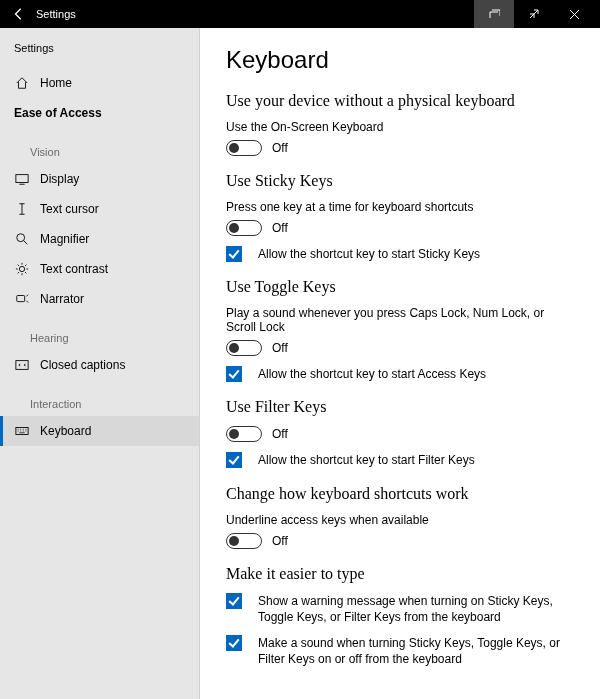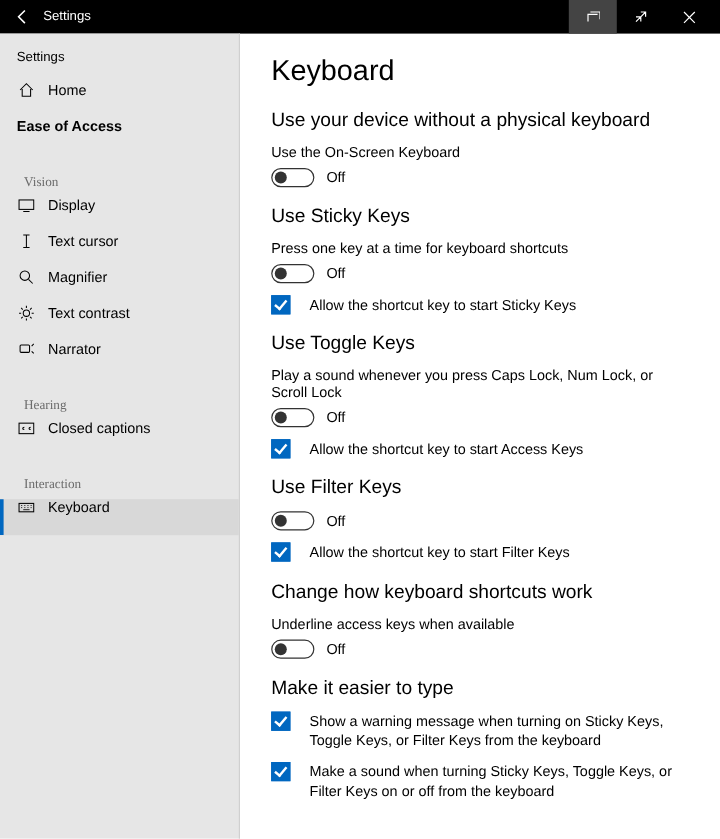--- a/index.html
+++ b/index.html
@@ -44,49 +44,48 @@
     padding: 10px 0 0 0;
     border-right: 1px solid #d0d0d0;
     font-size: 12px;
     color: #000;
   }
   .sidebar .crumb {
     padding: 4px 14px 14px 14px;
     font-size: 11px;
   }
   .sidebar .nav-item {
-    display:flex; 
+    display:flex; align-items:center;
     height: 30px;
     padding: 0 14px;
     cursor: pointer;
     gap: 10px;
   }
   .sidebar .nav-item .icon { width:16px; display:flex; justify-content:center; }
   .sidebar .nav-item.selected {
     background: #d8d8d8;
     box-shadow: inset 3px 0 0 #0067c0;
   }
   .sidebar .nav-item.bold { font-weight:600; }
   .sidebar .group-label {
-    padding: 18px 14px 6px 20px;
+    padding: 18px 14px 6px 30px;
     color: #6b6b6b;
     font-size: 11px;
-    font-family: Liberation Serif, serif;
   }
 
   .content {
     flex:1;
     overflow-y:auto;
     padding: 18px 26px 20px 26px;
   }
   .content h1 {
     font-size: 24px; font-weight: 400; margin-bottom: 18px;
   }
   .content h2 {
-    font-size: 16px; font-weight: 400; margin-top: 16px; margin-bottom: 10px;
+    font-size: 16px; font-weight: 400; margin-top: 16px; margin-bottom: 10px; font-family: Liberation Serif, serif;
   }
   .content .desc { font-size: 12px; margin-bottom: 6px; }
 
   .toggle-row { display:flex; align-items:center; gap:10px; margin-bottom: 10px; }
   .toggle {
     width: 36px; height: 16px;
     border: 1px solid #333; border-radius: 9px;
     position: relative; background: #fff;
     cursor: pointer;
   }

